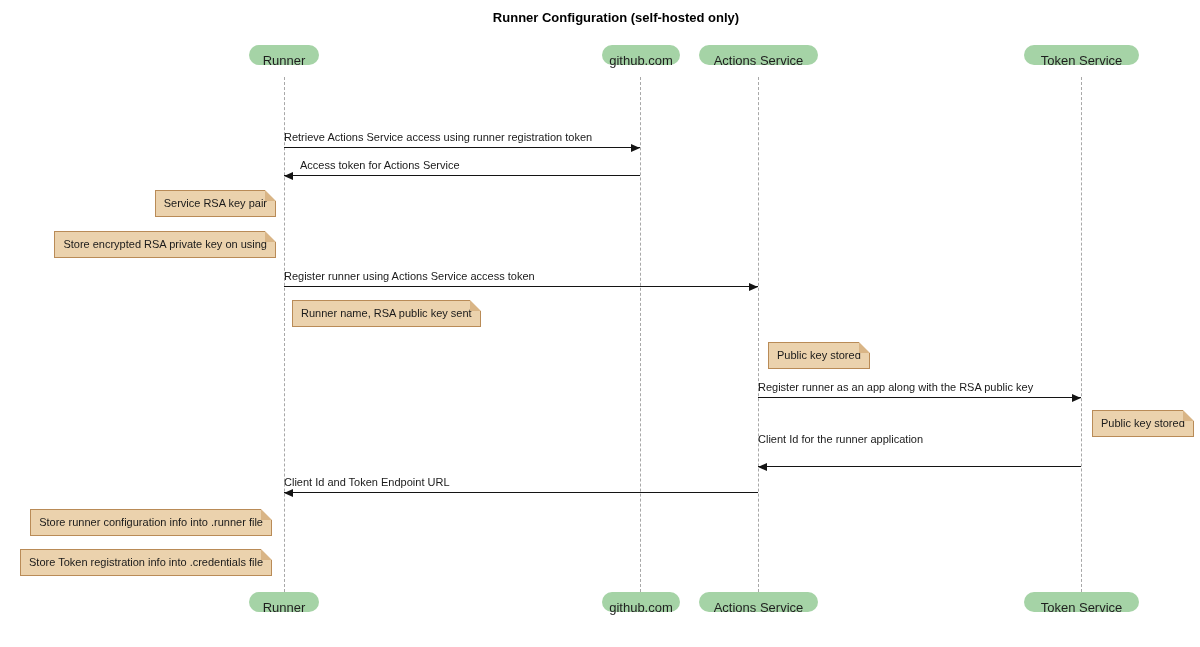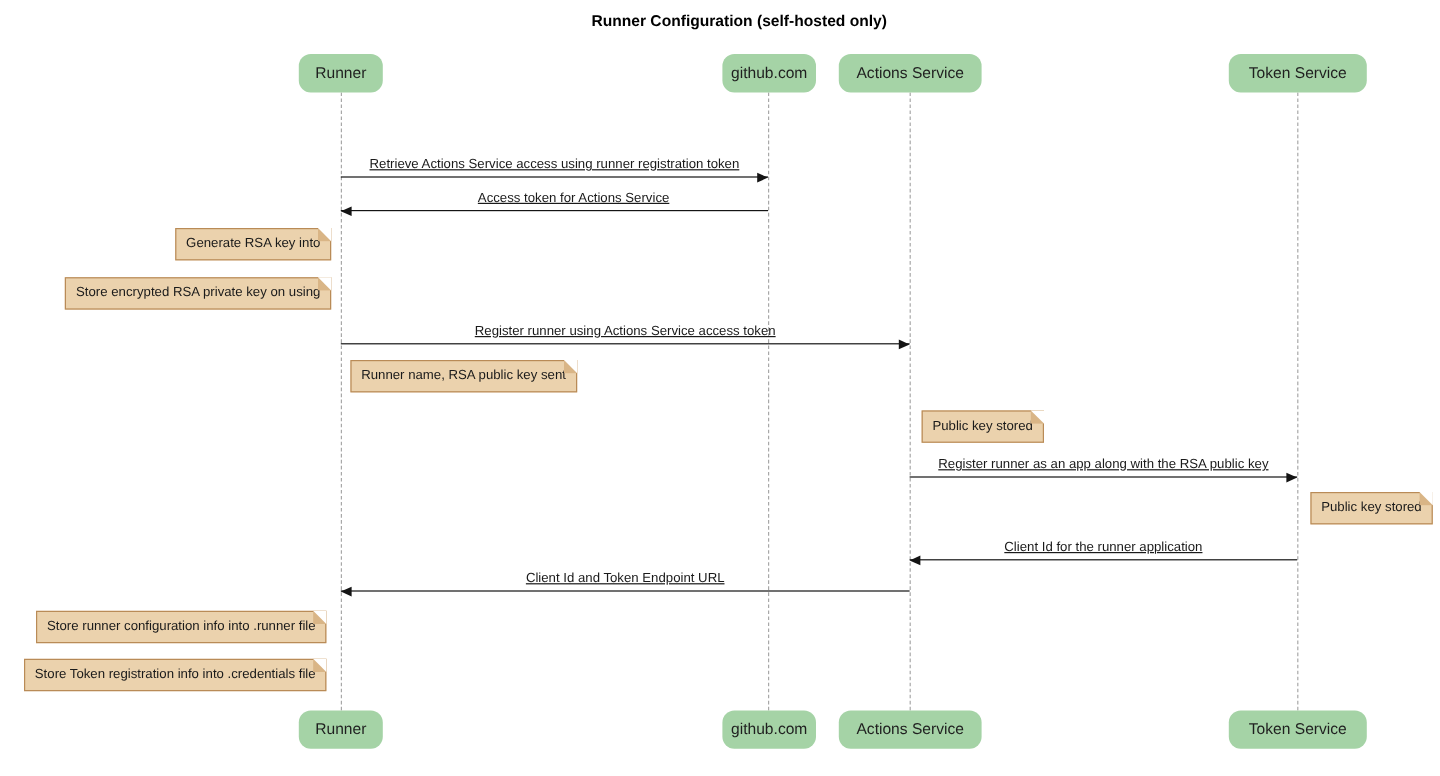--- a/index.html
+++ b/index.html
@@ -33,21 +33,21 @@
   }
   .lifeline {
     position: absolute;
     top: 77px;
     height: 515px;
     width: 0;
     border-left: 1px dashed var(--lifeline);
   }
   .pbox {
     position: absolute;
-    height: 32px;
+    height: 20px;
     line-height: 32px;
     text-align: center;
     background: var(--participant-fill);
     border-radius: 10px;
     font-size: 13px;
     color: var(--participant-text);
   }
   .note {
     position: absolute;
     height: 27px;
@@ -64,25 +64,23 @@
     position: absolute;
     top: -1px; right: -1px;
     width: 0; height: 0;
     border-style: solid;
     border-width: 0 11px 11px 0;
     border-color: var(--background) var(--background) var(--note-fold) var(--note-fold);
   }
   .mlabel {
     position: absolute;
     height: 14px;
-    text-align: center;
     font-size: 11px;
     color: #1a1a1a;
     white-space: nowrap;
-    text-decoration: underline;
   }
   .mline {
     position: absolute;
     height: 0;
     border-top: 1.5px solid var(--line);
   }
   .ahead {
     position: absolute;
     width: 0; height: 0;
     border-top: 4px solid transparent;
@@ -131,32 +129,32 @@
     <div class="ahead right" style="left:749px;top:283px"></div>
   </div>
 
   <div>
     <div class="mlabel" style="left:758px;width:323px;top:381px">Register runner as an app along with the RSA public key</div>
     <div class="mline" style="left:758px;width:323px;top:397px"></div>
     <div class="ahead right" style="left:1072px;top:394px"></div>
   </div>
 
   <div>
-    <div class="mlabel" style="left:758px;width:323px;top:450px">Client Id for the runner application</div>
+    <div class="mlabel" style="left:758px;width:323px;top:433px">Client Id for the runner application</div>
     <div class="mline" style="left:758px;width:323px;top:466px"></div>
     <div class="ahead left" style="left:758px;top:463px"></div>
   </div>
 
   <div>
     <div class="mlabel" style="left:284px;width:474px;top:476px">Client Id and Token Endpoint URL</div>
     <div class="mline" style="left:284px;width:474px;top:492px"></div>
     <div class="ahead left" style="left:284px;top:489px"></div>
   </div>
 
-  <div class="note" style="top:190px;right:924px">Generate RSA key into</div>
+  <div class="note" style="top:190px;right:924px">Service RSA key pair</div>
   <div class="note" style="top:231px;right:924px">Store encrypted RSA private key on using</div>
   <div class="note" style="top:300px;left:292px">Runner name, RSA public key sent</div>
   <div class="note" style="top:342px;left:768px">Public key stored</div>
   <div class="note" style="top:410px;left:1092px">Public key stored</div>
   <div class="note" style="top:509px;right:928px">Store runner configuration info into .runner file</div>
   <div class="note" style="top:549px;right:928px">Store Token registration info into .credentials file</div>
 
 </div>
 
 </body></html>

